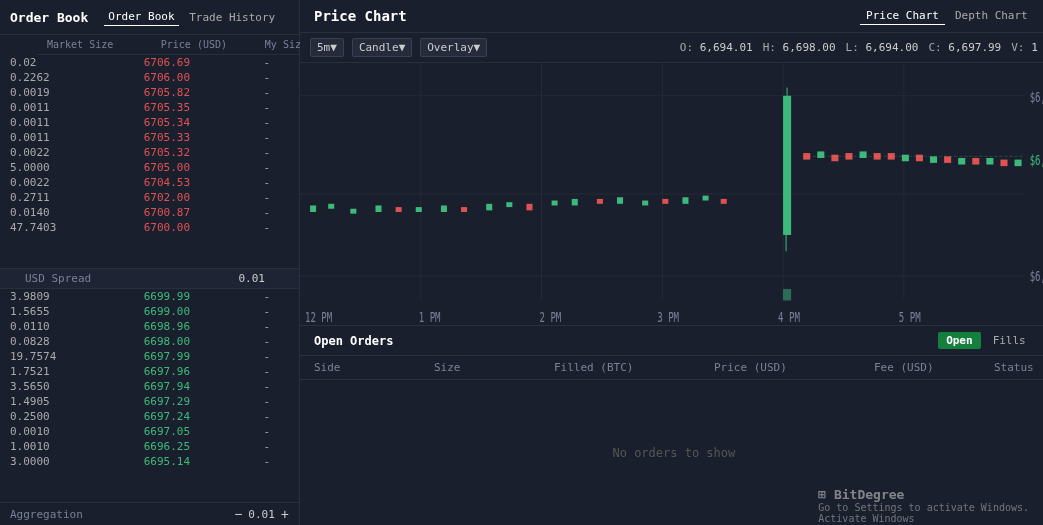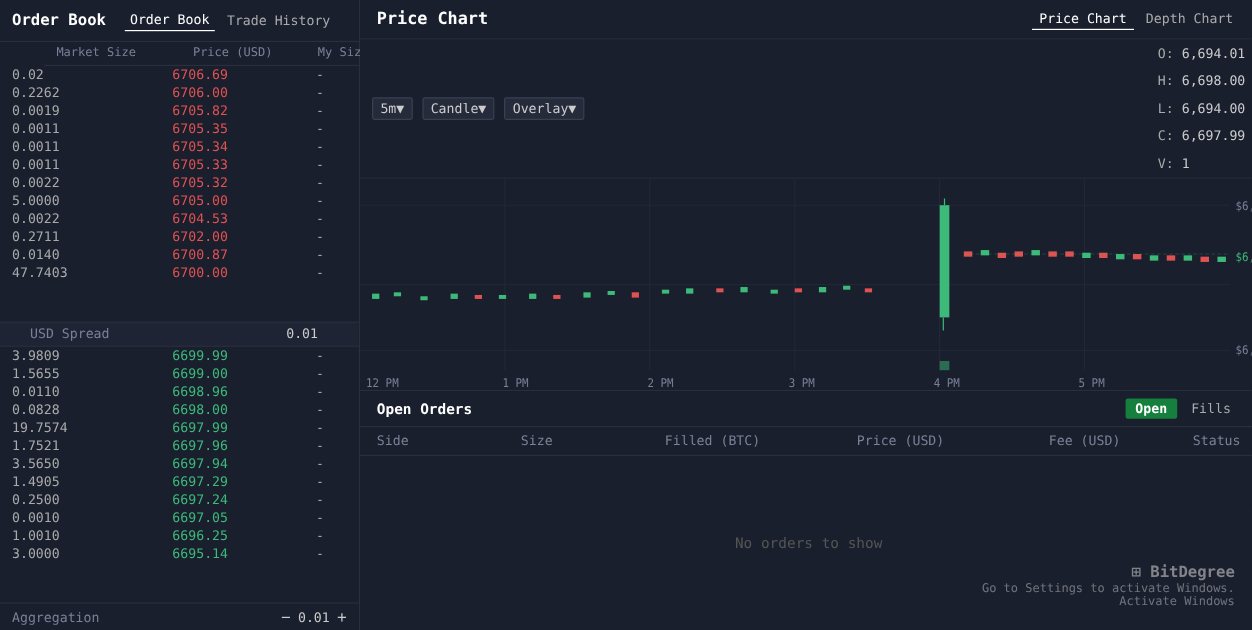--- a/index.html
+++ b/index.html
@@ -164,21 +164,20 @@
       gap: 0;
       border-radius: 2px;
       justify-content: space-between;
     }
     .ohlcv-info {
       margin-left: auto;
       color: #aaa;
       font-size: 11px;
       display: flex;
       gap: 10px;
-      flex-direction: column;
     }
     .ohlcv-val { color: #ccc; }
     
     .chart-area {
       flex: 1;
       position: relative;
       background: #1a1f2e;
       overflow: hidden;
     }
     .chart-svg {
@@ -234,25 +233,25 @@
       align-items: center;
       justify-content: center;
     }
     .no-orders-text {
       color: #555;
       font-size: 12px;
     }
     
     .watermark {
       position: fixed;
-      bottom: 18px;
+      bottom: 1px;
       right: 14px;
       color: rgba(200,200,200,0.5);
       font-size: 10px;
-      text-align: right;
+      text-align: left;
       pointer-events: none;
     }
     .watermark-logo {
       font-size: 13px;
       font-weight: bold;
       color: rgba(200,200,200,0.6);
     }
   </style>
 </head>
 <body>

